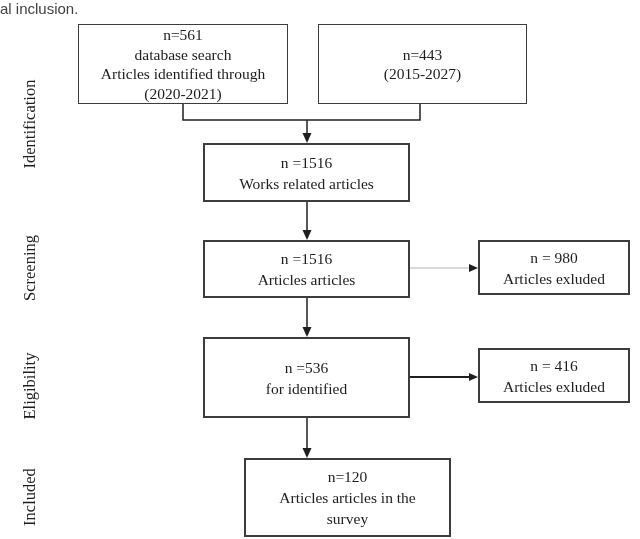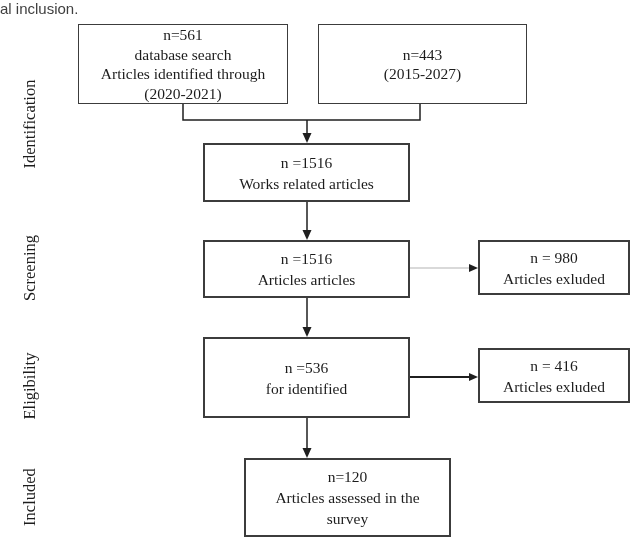--- a/index.html
+++ b/index.html
@@ -138,17 +138,17 @@
     <div>for identified</div>
   </div>
 
   <div class="box box-g">
     <div>n = 416</div>
     <div>Articles exluded</div>
   </div>
 
   <div class="box box-h">
     <div>n=120</div>
-    <div>Articles assessed in the</div>
+    <div>Articles articles in the</div>
     <div>survey</div>
   </div>
 
 </div>
 
 </body></html>

